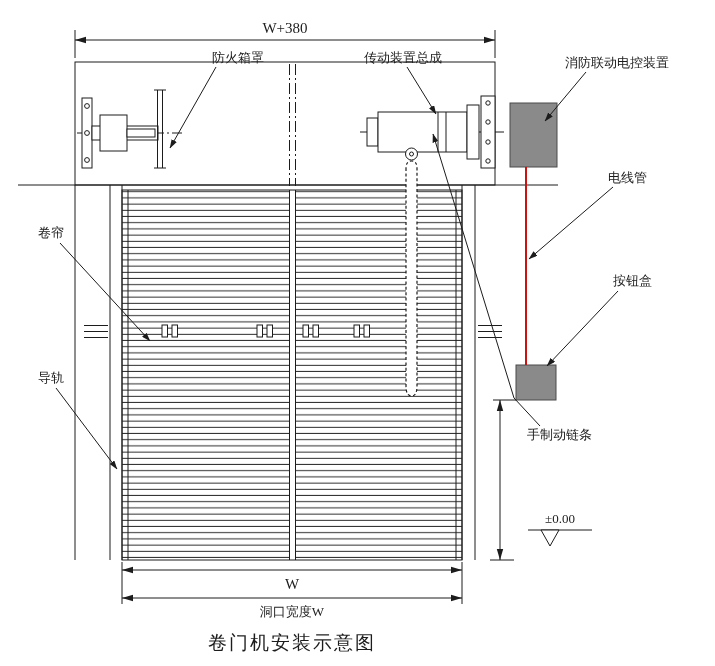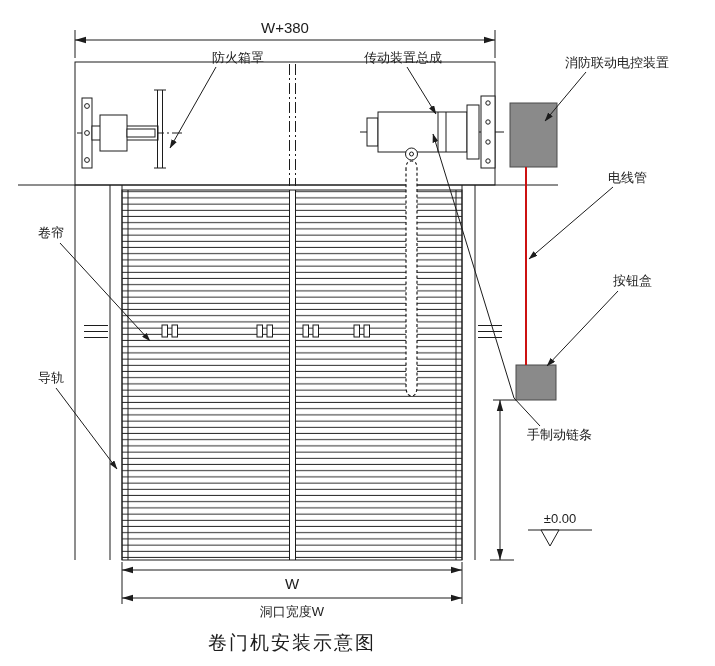--- a/index.html
+++ b/index.html
@@ -1,17 +1,17 @@
 <!DOCTYPE html>
 <html style="--line: #1c1c1c; --conduit-red: #cc1111; --device-gray: #8a8a8a; --background: #ffffff;"><head>
 <meta charset="utf-8">
 <style>
   html,body{margin:0;padding:0;background:#fff;}
   .stage{position:relative;width:715px;height:666px;background:var(--background,#fff);
-         font-family:Liberation Sans, sans-serif;overflow:hidden;}
+         font-family:Liberation Serif, serif;overflow:hidden;}
   svg{display:block;}
   .ln{stroke:var(--line,#1c1c1c);fill:none;stroke-width:1;}
   .fw{fill:#fff;stroke:var(--line,#1c1c1c);stroke-width:1;}
   .wh{fill:#fff;stroke:none;}
   .dash{stroke:var(--line,#1c1c1c);fill:none;stroke-width:1;stroke-dasharray:11 3 2 3;}
   .chain{fill:#fff;stroke:var(--line,#1c1c1c);stroke-width:1.2;stroke-dasharray:3 2.4;}
   .red{stroke:var(--conduit-red,#cc1111);stroke-width:2;fill:none;}
   .gray{fill:var(--device-gray,#8a8a8a);stroke:#4a4a4a;stroke-width:1;}
   .arr{fill:var(--line,#1c1c1c);stroke:none;}
   text{fill:var(--line,#1c1c1c);font-size:13px;}

